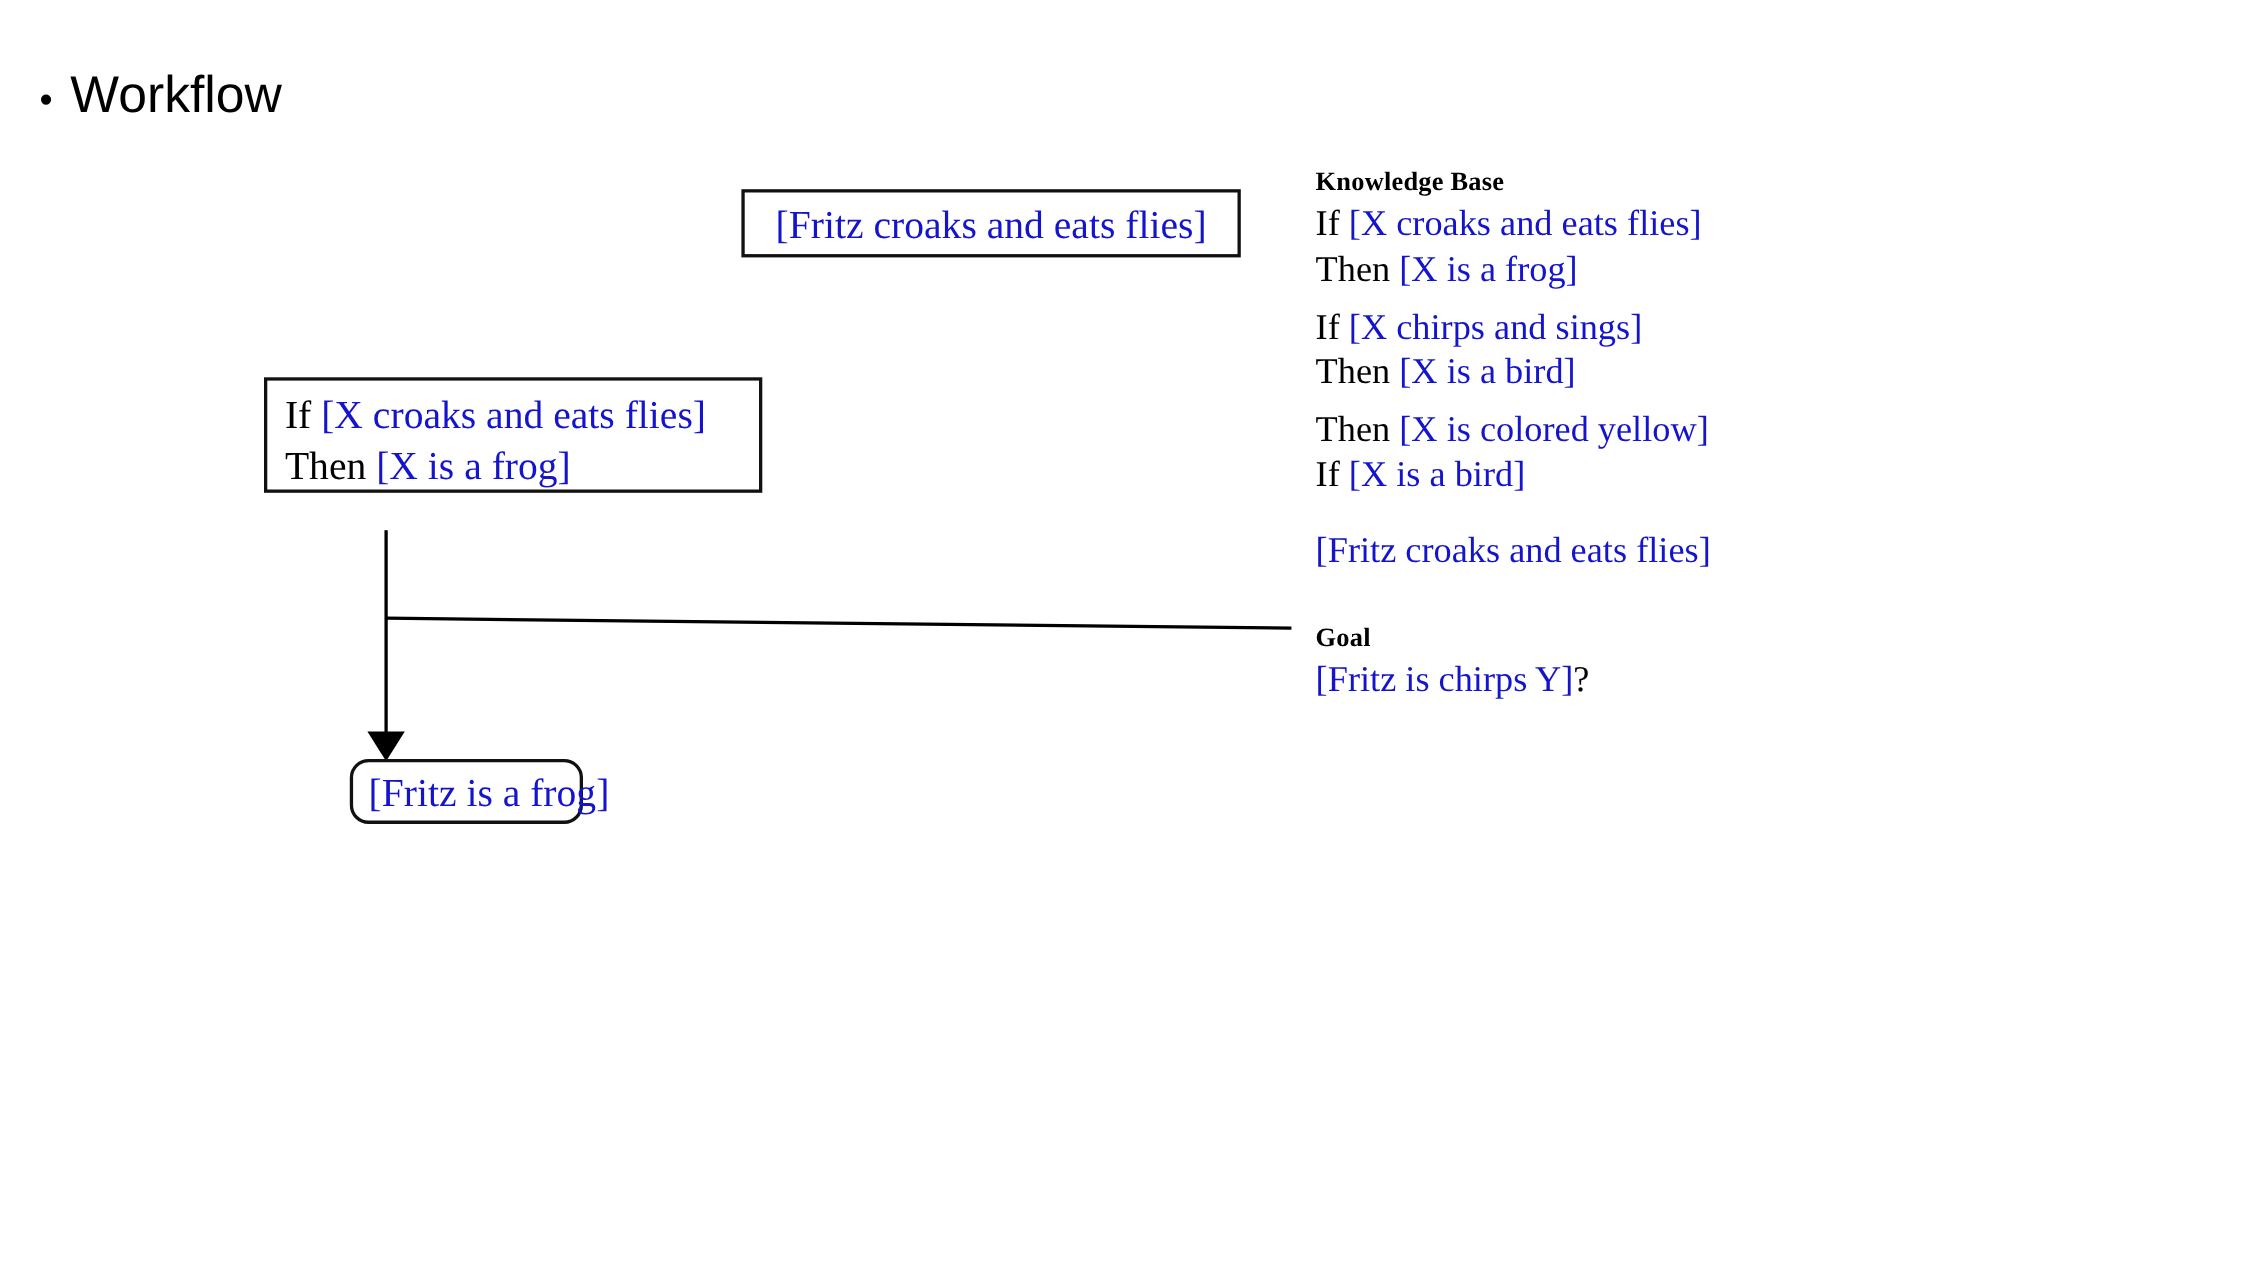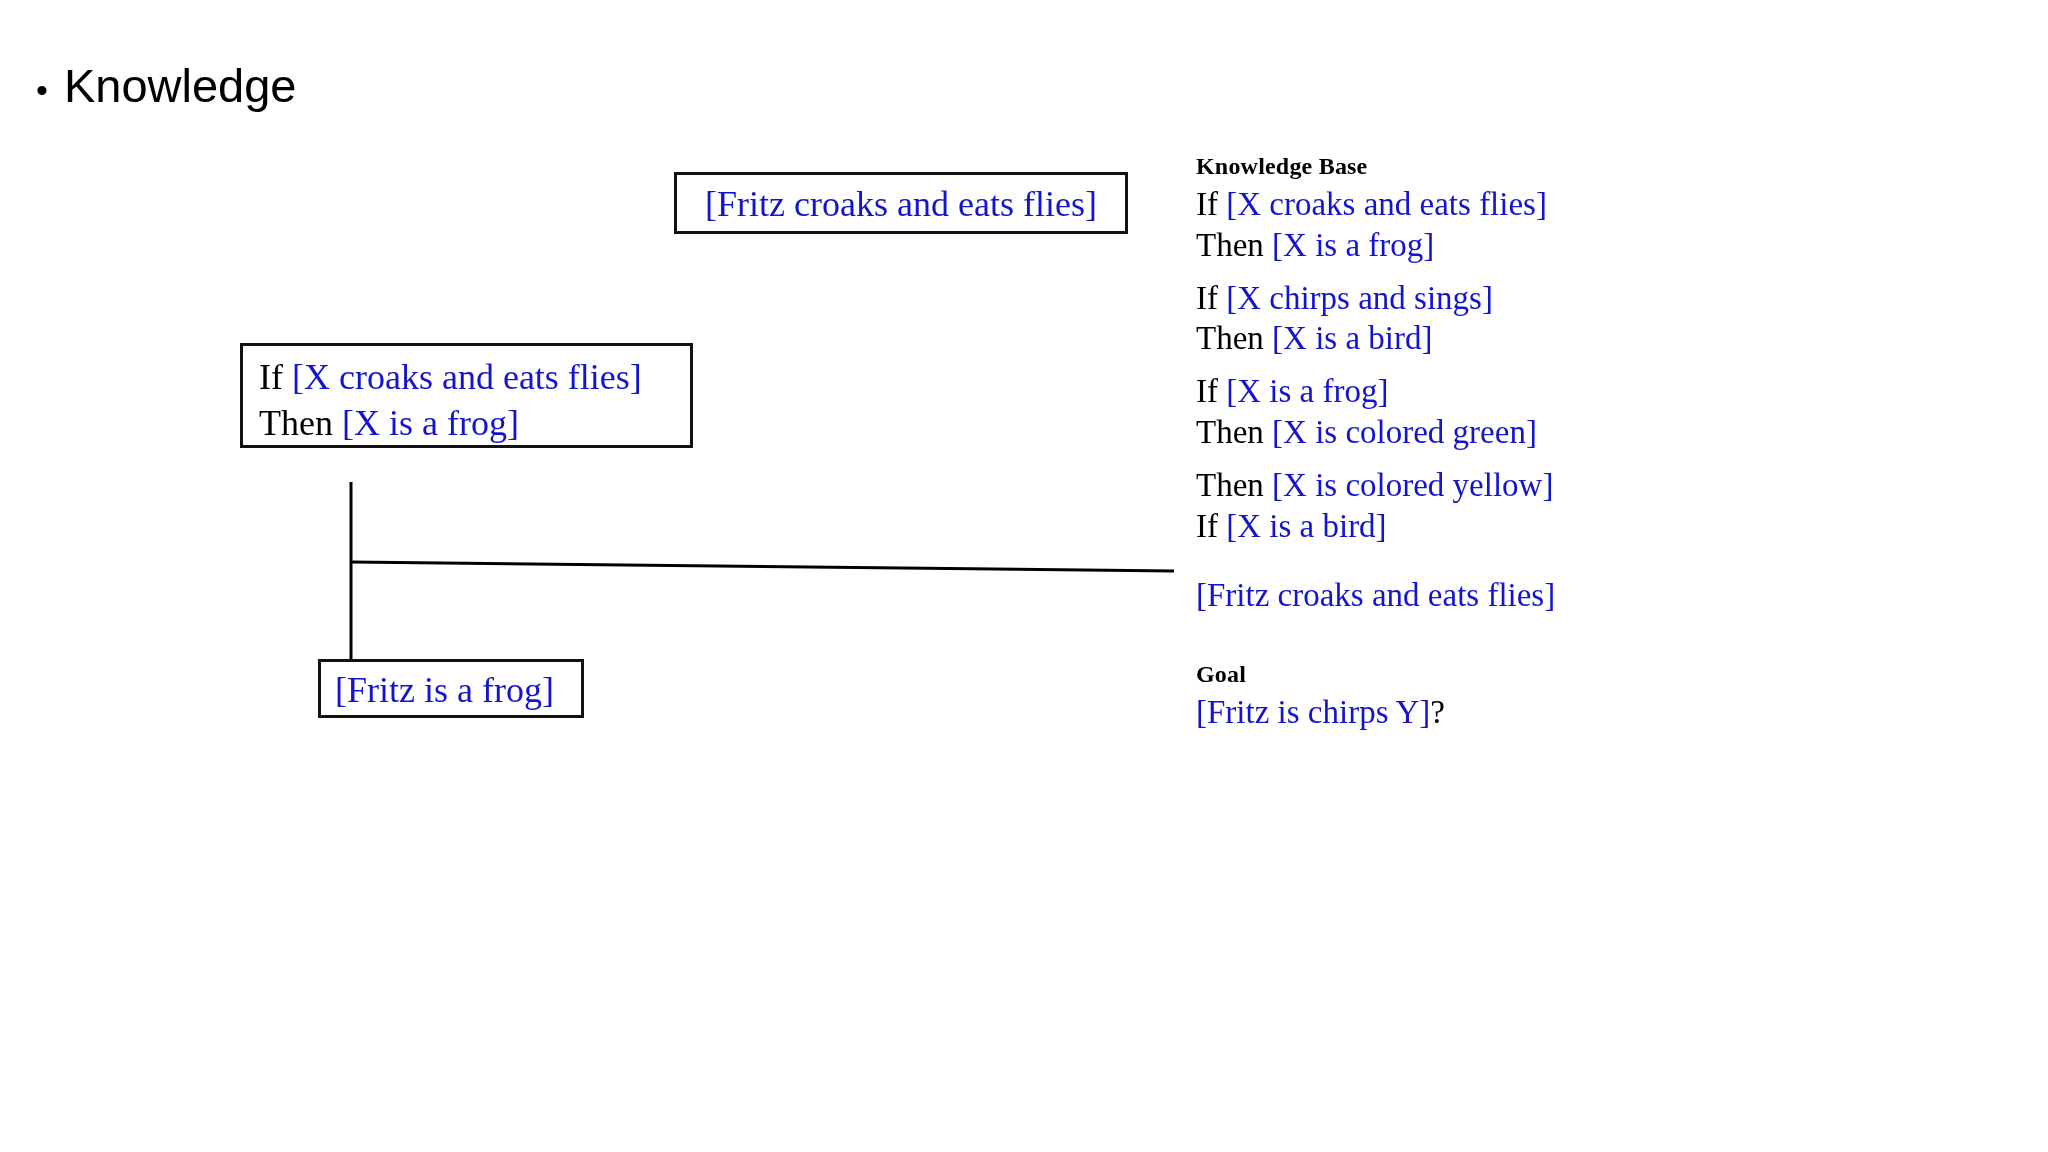--- a/index.html
+++ b/index.html
@@ -69,25 +69,26 @@
     padding: 10px 0 0 16px;
     text-align: left;
   }
   #node-rule-box .rule-line {
     display: block;
     height: 46px;
   }
 
   #node-conclusion-box {
     left: 318px;
-    top: 659px;
-    width: 266px;
+    top: 690px;
+    width: 212px;
     height: 59px;
     padding: 7px 0 0 14px;
     text-align: left;
+    border-radius: 17px;
   }
 
   
   #connector-layer {
     position: absolute;
     left: 0;
     top: 0;
     width: 2048px;
     height: 1152px;
     pointer-events: none;
@@ -135,21 +136,21 @@
   }
   #goal-section .goal-statement .qmark {
     color: #000000;
   }
 </style>
 </head>
 <body>
 
 <div id="slide-title">
   <span class="bullet-dot">•</span>
-  <span>Knowledge</span>
+  <span>Workflow</span>
 </div>
 
 <svg id="connector-layer" viewBox="0 0 2048 1152" width="2048" height="1152">
 
   <line x1="351" y1="482" x2="351" y2="680" stroke="#000000" stroke-width="3"></line>
 
   <line x1="351" y1="562" x2="1174" y2="571" stroke="#000000" stroke-width="3"></line>
 
   <polygon points="351,692 334,665 368,665" fill="#000000"></polygon>
 </svg>
@@ -192,30 +193,20 @@
     <span class="line">
       <span class="kw">If</span>
       <span class="val">[X chirps and sings]</span>
     </span>
     <span class="line">
       <span class="kw">Then</span>
       <span class="val">[X is a bird]</span>
     </span>
   </div>
 
-  <div class="rule-block">
-    <span class="line">
-      <span class="kw">If</span>
-      <span class="val">[X is a frog]</span>
-    </span>
-    <span class="line">
-      <span class="kw">Then</span>
-      <span class="val">[X is colored green]</span>
-    </span>
-  </div>
 
   <div class="rule-block">
     <span class="line">
       <span class="kw">Then</span>
       <span class="val">[X is colored yellow]</span>
     </span>
     <span class="line">
       <span class="kw">If</span>
       <span class="val">[X is a bird]</span>
     </span>

